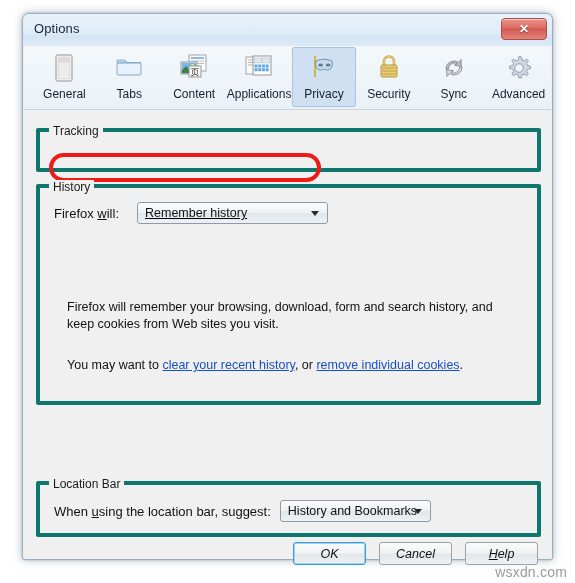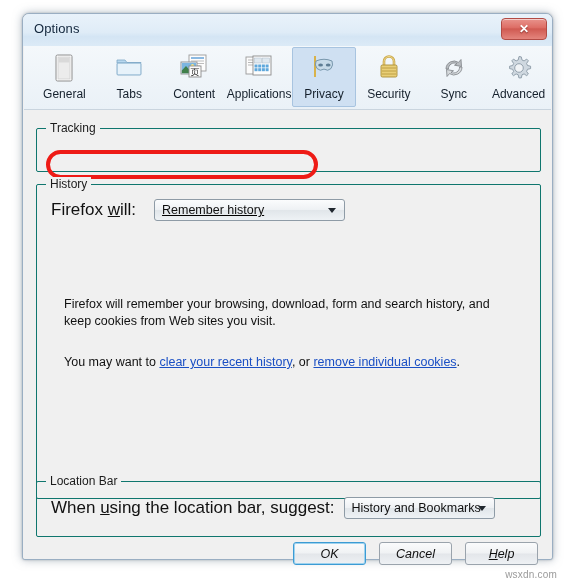--- a/index.html
+++ b/index.html
@@ -143,38 +143,38 @@
     position: absolute;
     left: 0;
     top: 64px;
     right: 0;
     bottom: 0;
   }
 
   
   .groupbox {
     position: absolute;
-    border: 1px solid #0f766e;
+    border: 4px solid #0f766e;
     border-radius: 2px;
     background: transparent;
     box-sizing: border-box;
   }
   .group-caption {
     position: absolute;
     top: -8px;
     left: 9px;
     background: #f0f0f0;
     padding: 0 4px;
     font-size: 12px;
     color: #1b1b1b;
     white-space: nowrap;
   }
 
   #group-tracking { left: 13px; top: 18px; width: 505px; height: 44px; }
-  #group-history  { left: 13px; top: 74px; width: 505px; height: 315px; }
+  #group-history  { left: 13px; top: 74px; width: 505px; height: 221px; }
   #group-location { left: 13px; top: 371px; width: 505px; height: 56px; }
 
   
   #tracking-row {
     position: absolute;
     left: 10px;
     top: 12px;
     display: flex;
     align-items: center;
   }
@@ -219,21 +219,21 @@
 
   
   #history-row {
     position: absolute;
     left: 14px;
     top: 14px;
     display: flex;
     align-items: center;
   }
   .field-label {
-    font-size: 17px;
+    font-size: 13px;
     color: #111111;
     white-space: nowrap;
   }
   .dropdown {
     position: relative;
     height: 22px;
     border: 1px solid #8e9ba6;
     border-radius: 3px;
     background: linear-gradient(to bottom, #fbfcfd 0%, #eef1f4 48%, #e1e6ea 52%, #eef2f5 100%);
     display: flex;
@@ -318,23 +318,23 @@
     font-family: "Liberation Sans", sans-serif;
   }
   .dlg-button.default {
     border: 1px solid #3c9bd4;
     box-shadow: 0 0 0 1px #9ed2ee inset;
   }
 
   
   #watermark {
     position: absolute;
-    right: 18px;
+    right: 8px;
     bottom: 3px;
-    font-size: 10px;
+    font-size: 14px;
     color: #9a9a9a;
     letter-spacing: .2px;
   }
 </style>
 </head>
 <body>
 
 <div id="screen">
 
   <div id="window">

